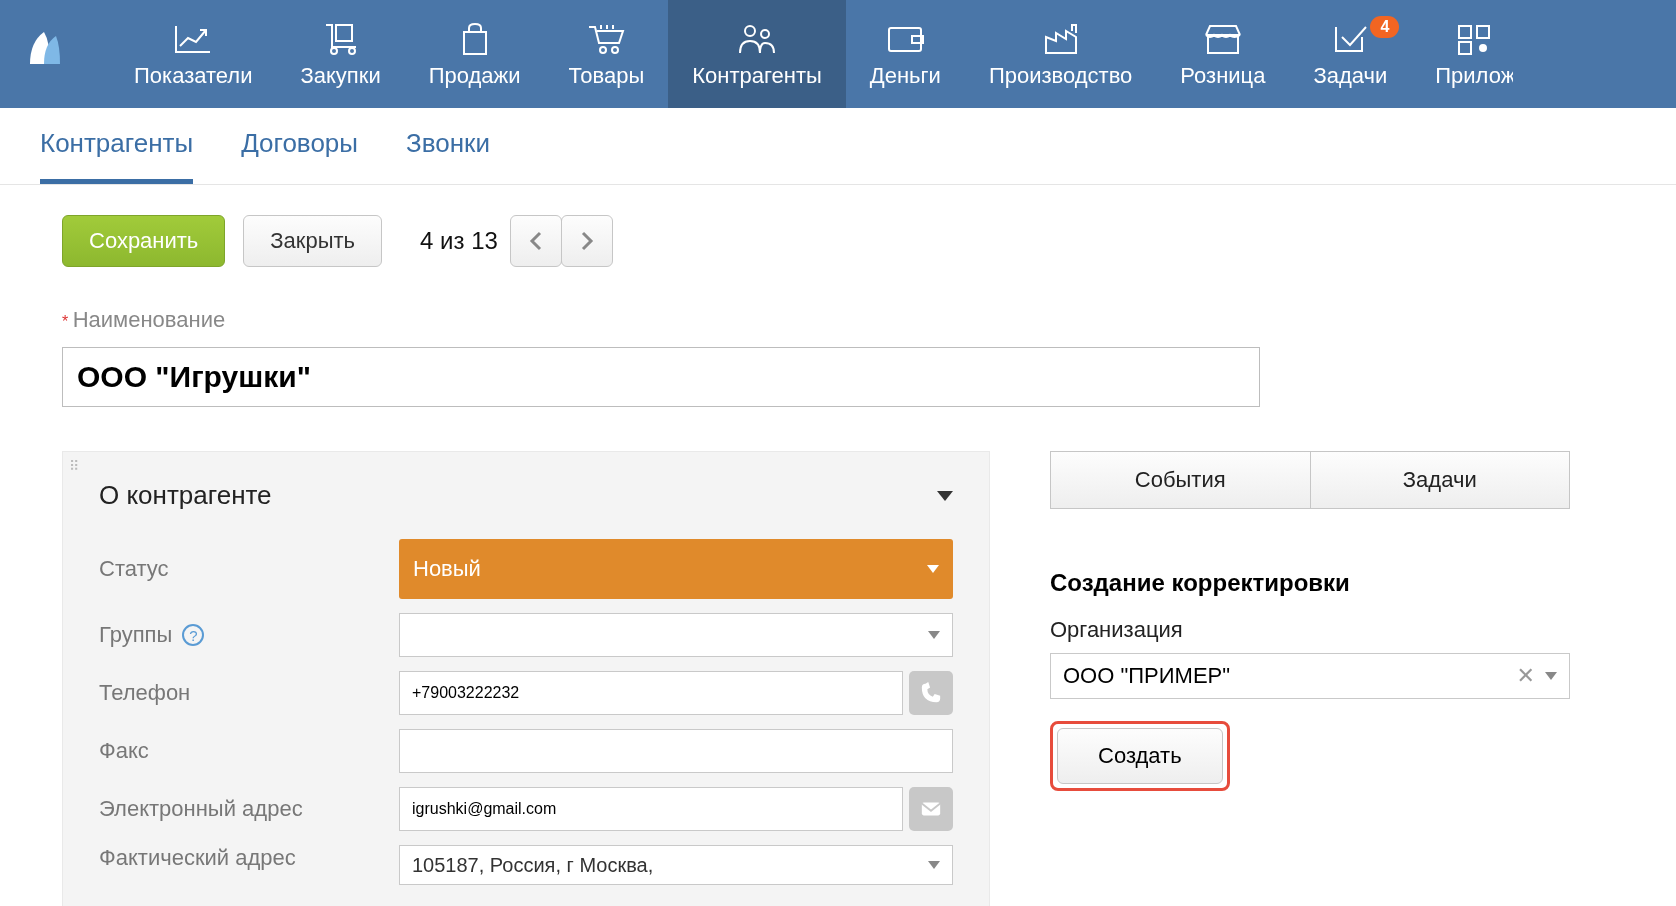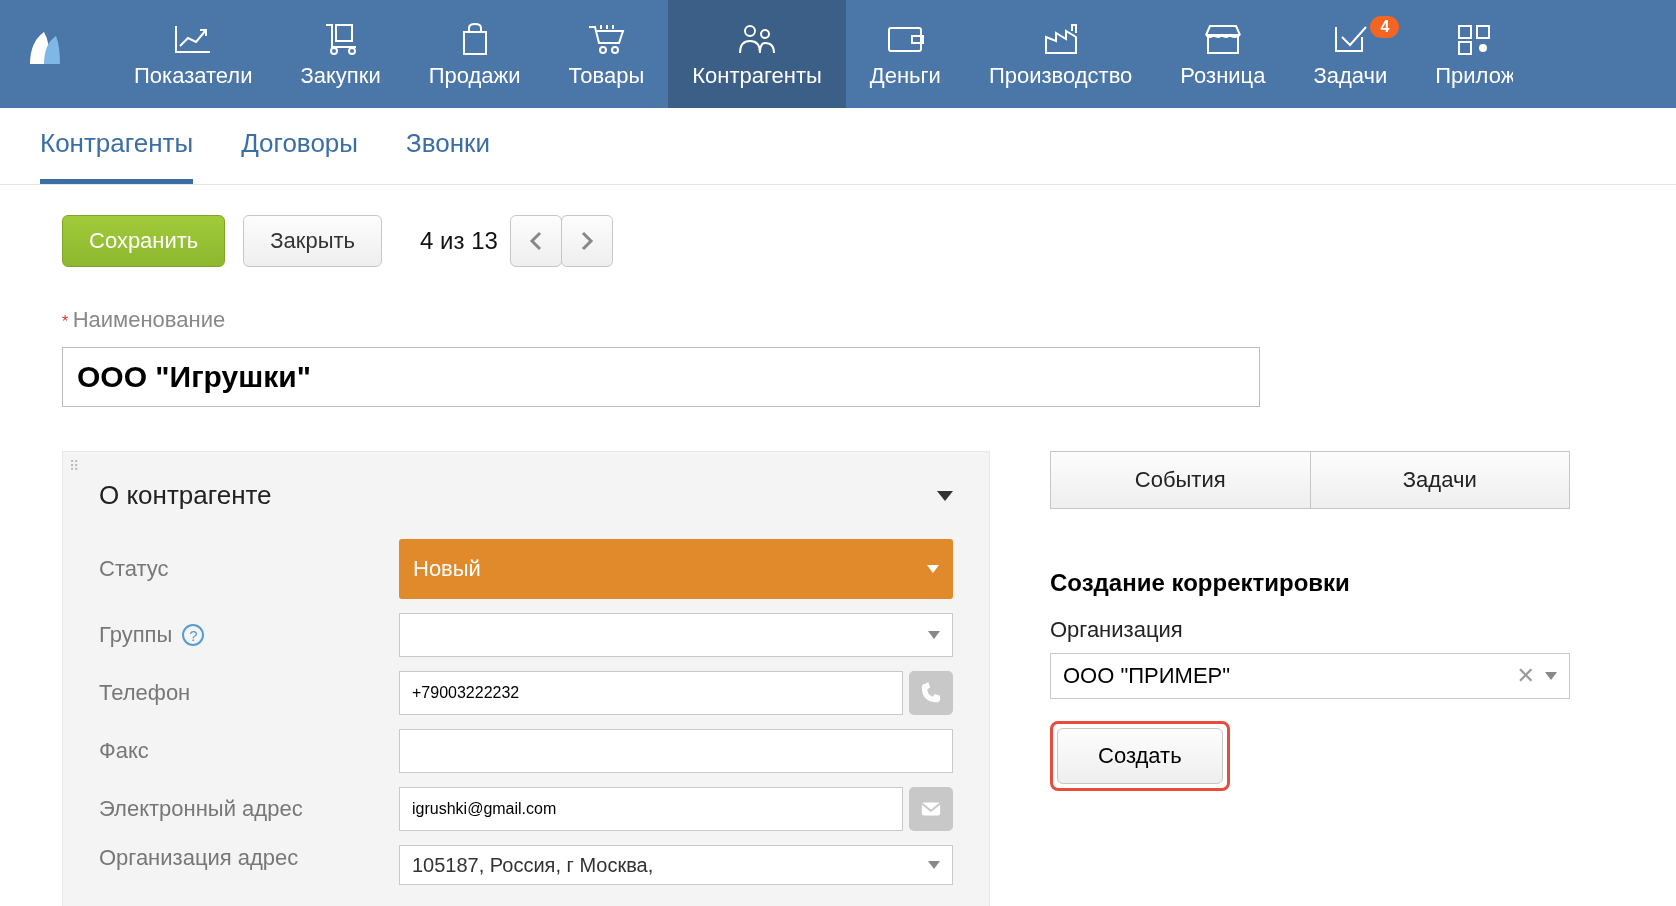--- a/index.html
+++ b/index.html
@@ -263,21 +263,21 @@
           <div class="icon-addon">
               <svg viewBox="0 0 24 24">
                 <rect x="2" y="5" width="20" height="14" rx="2" fill="#fff"></rect>
                 <path d="M2 6 L12 14 L22 6" fill="none" stroke="#c8c8c8" stroke-width="2"></path>
               </svg>
             </div>
         </div>
       </div>
 
       <div class="row multi">
-        <div class="rlabel">Организация адрес</div>
+        <div class="rlabel">Фактический адрес</div>
         <div class="rfield">
           <div class="dd" style="height:40px">
             <span>105187, Россия, г Москва,</span>
             <span class="sm-caret"></span>
           </div>
         </div>
       </div>
     </div>
   </div>
 

